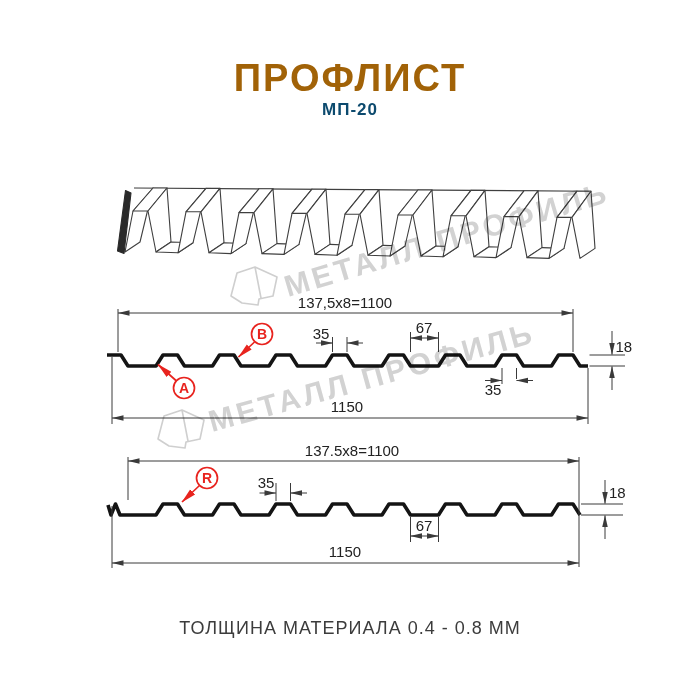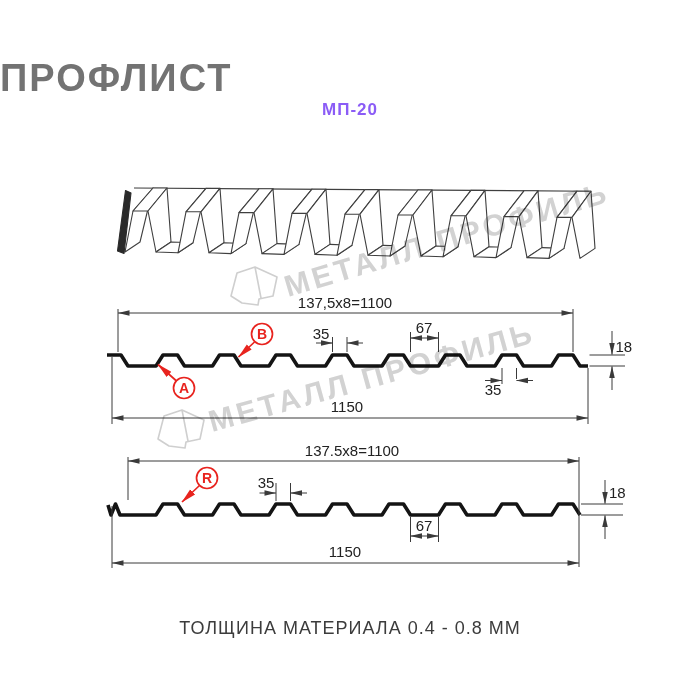--- a/index.html
+++ b/index.html
@@ -1,21 +1,21 @@
 <!DOCTYPE html>
 <html><head>
 <meta charset="utf-8">
 <style>
   html,body{margin:0;padding:0;background:#fff;}
   #stage{position:relative;width:700px;height:700px;background:#fff;overflow:hidden;
          font-family:"Liberation Sans",sans-serif;}
-  .title{position:absolute;left:0;top:57px;width:700px;text-align:left;
-         font-size:38px;font-weight:bold;letter-spacing:2px;color:#737373;}
+  .title{position:absolute;left:0;top:57px;width:700px;text-align:center;
+         font-size:38px;font-weight:bold;letter-spacing:2px;color:#a16207;}
   .subtitle{position:absolute;left:0;top:100px;width:700px;text-align:center;
-         font-size:17px;font-weight:bold;letter-spacing:1px;color:#8b5cf6;}
+         font-size:17px;font-weight:bold;letter-spacing:1px;color:#0c4a6e;}
   .footer{position:absolute;left:0;top:618px;width:700px;text-align:center;
          font-size:18px;font-weight:normal;letter-spacing:1px;color:#3c3c3c;}
   svg{position:absolute;left:0;top:0;}
   .dimline{stroke:#3a3a3a;stroke-width:1;fill:none;}
   .dimtext{font-family:"Liberation Sans",sans-serif;font-size:15px;fill:#222;}
   .profile{stroke:#141414;stroke-width:3.6;fill:none;stroke-linejoin:round;stroke-linecap:butt;}
   .red{stroke:#e8231e;stroke-width:1.7;fill:none;}
   .redfill{fill:#fff;stroke:#e8231e;stroke-width:1.7;}
   .redtext{font-family:"Liberation Sans",sans-serif;font-size:14px;fill:#e8231e;font-weight:bold;}
   #iso3d polygon{fill:#ffffff;stroke:#3f3f3f;stroke-width:1.1;stroke-linejoin:round;}

